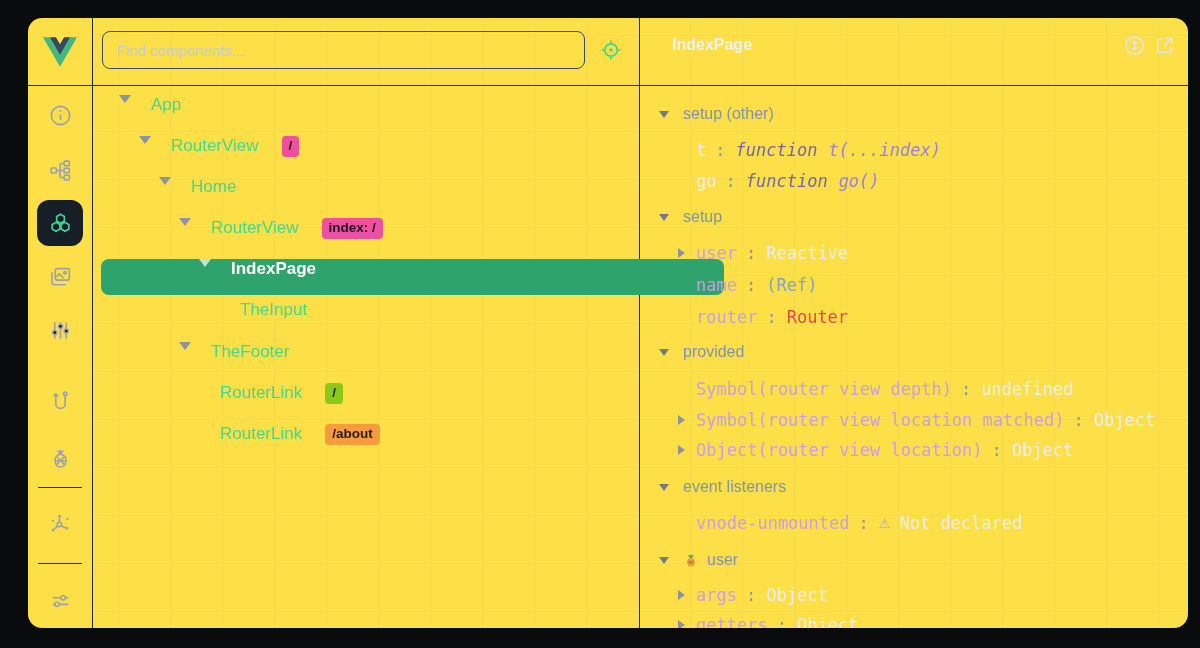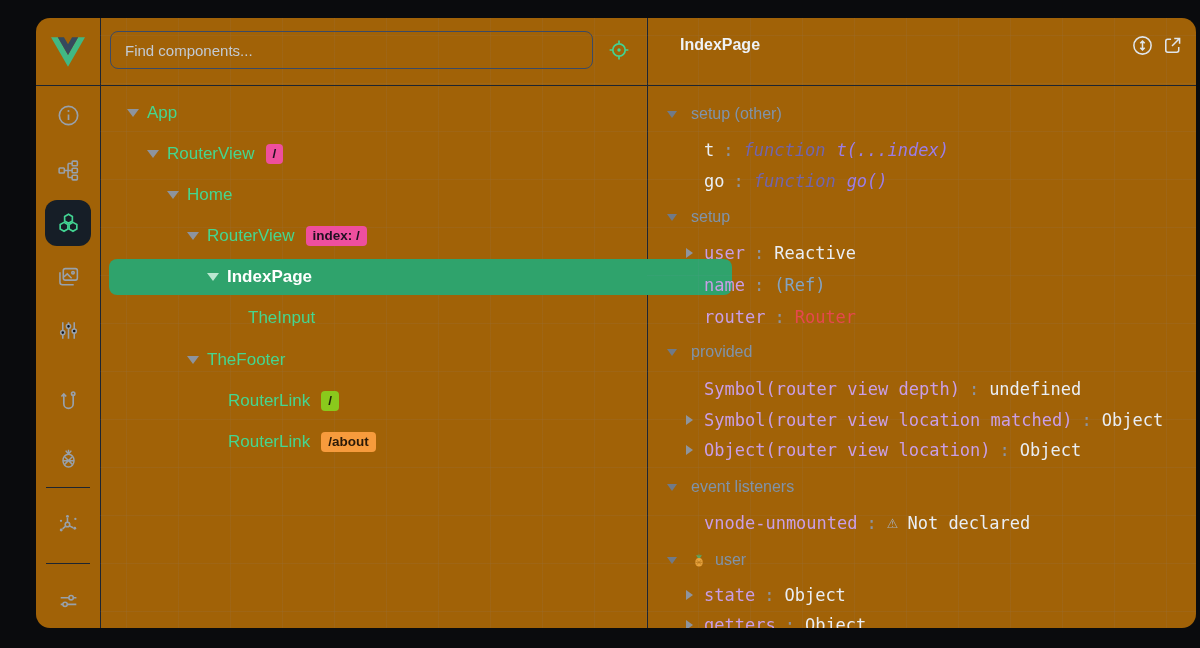--- a/index.html
+++ b/index.html
@@ -1,17 +1,17 @@
 <!DOCTYPE html>
 <html><head>
 <meta charset="utf-8">
 <style>
   html,body{margin:0;padding:0;background:#0a0b0d;width:1200px;height:648px;overflow:hidden;
     font-family:"Liberation Sans",sans-serif;}
-  .app{position:absolute;left:36px;top:18px;width:1160px;height:610px;background:#a16207;
+  .app{position:absolute;left:28px;top:18px;width:1160px;height:610px;background:#fde047;
     border-radius:14px;overflow:hidden;}
   .gridbg{background-image:
       linear-gradient(to right, rgba(127,152,198,0.07) 1px, transparent 1px),
       linear-gradient(to bottom, rgba(127,152,198,0.07) 1px, transparent 1px);
     background-size:52px 48px;}
   
   .rail{position:absolute;left:0;top:0;width:64px;height:100%;border-right:1px solid #1d2531;}
   .logo-box{position:absolute;left:0;top:0;width:64px;height:67px;display:flex;
     align-items:center;justify-content:center;}
   .ricon{position:absolute;left:32px;transform:translate(-50%,-50%);width:26px;height:26px;
@@ -23,22 +23,22 @@
   
   .hline{position:absolute;left:0;top:67px;width:100%;height:1px;background:#1d2531;z-index:5;}
   
   .tree{position:absolute;left:64px;top:0;width:547px;height:100%;border-right:1px solid #1d2531;
     background-position:26px 17px;}
   .search{position:absolute;left:10px;top:13px;width:483px;height:38px;box-sizing:border-box;
     background:transparent;border:1px solid #3b4a66;border-radius:8px;padding:0 14px;
     color:#dfe5ec;font-size:15px;font-family:"Liberation Sans",sans-serif;outline:none;}
   .search::placeholder{color:#c2cad4;opacity:1;}
   .target-btn{position:absolute;left:507px;top:20px;width:24px;height:24px;color:#42d392;}
-  .trow{position:absolute;left:9px;width:525px;height:36px;display:flex;align-items:center;
-    color:#45d68f;font-size:17px;white-space:nowrap;}
+  .trow{position:absolute;left:9px;width:525px;height:36px;display:flex;align-items:flex-start;
+    color:#45d68f;font-size:17px;white-space:nowrap;gap:12px;}
   .trow.selected{background:#2fa36c;border-radius:8px;color:#ffffff;font-weight:600;}
   .tri{display:inline-block;width:0;height:0;flex:none;}
   .tri.down{border-left:6.5px solid transparent;border-right:6.5px solid transparent;
     border-top:8px solid #8d949e;margin-right:8px;}
   .trow.selected .tri.down{border-top-color:#b9e7d0;}
   .badge{margin-left:11px;padding:2px 7px;border-radius:4px;font-size:13.5px;font-weight:700;
     line-height:1.25;}
   .badge.pink{background:#ee4f9e;color:#201022;}
   .badge.lime{background:#8ac91c;color:#1e2608;}
   .badge.orange{background:#f79b3c;color:#2b1a07;}
@@ -315,21 +315,21 @@
         <svg width="16" height="16" viewBox="0 0 24 24">
           <path d="M12 9.5L8.6 4.8M12 9.5V3.6M12 9.5l3.4-4.7" stroke="#5aa564" stroke-width="2" fill="none"></path>
           <ellipse cx="12" cy="15.5" rx="5.6" ry="6.4" fill="#e8a33d"></ellipse>
           <path d="M8.2 11.8l7.6 7.6M15.8 11.8l-7.6 7.6M6.5 15.5h11" stroke="#b27419" stroke-width="1.1" fill="none"></path>
         </svg>
       </span>
       <span>user</span>
     </div>
     <div class="irow prop" style="top:562px">
       <span class="tri right"></span>
-      <span class="pkey lav">state</span>
+      <span class="pkey lav">args</span>
       <span class="psep">:</span>
       <span class="v-white">Object</span>
     </div>
     <div class="irow prop" style="top:592px">
       <span class="tri right"></span>
       <span class="pkey lav">getters</span>
       <span class="psep">:</span>
       <span class="v-white">Object</span>
     </div>
   </div>

